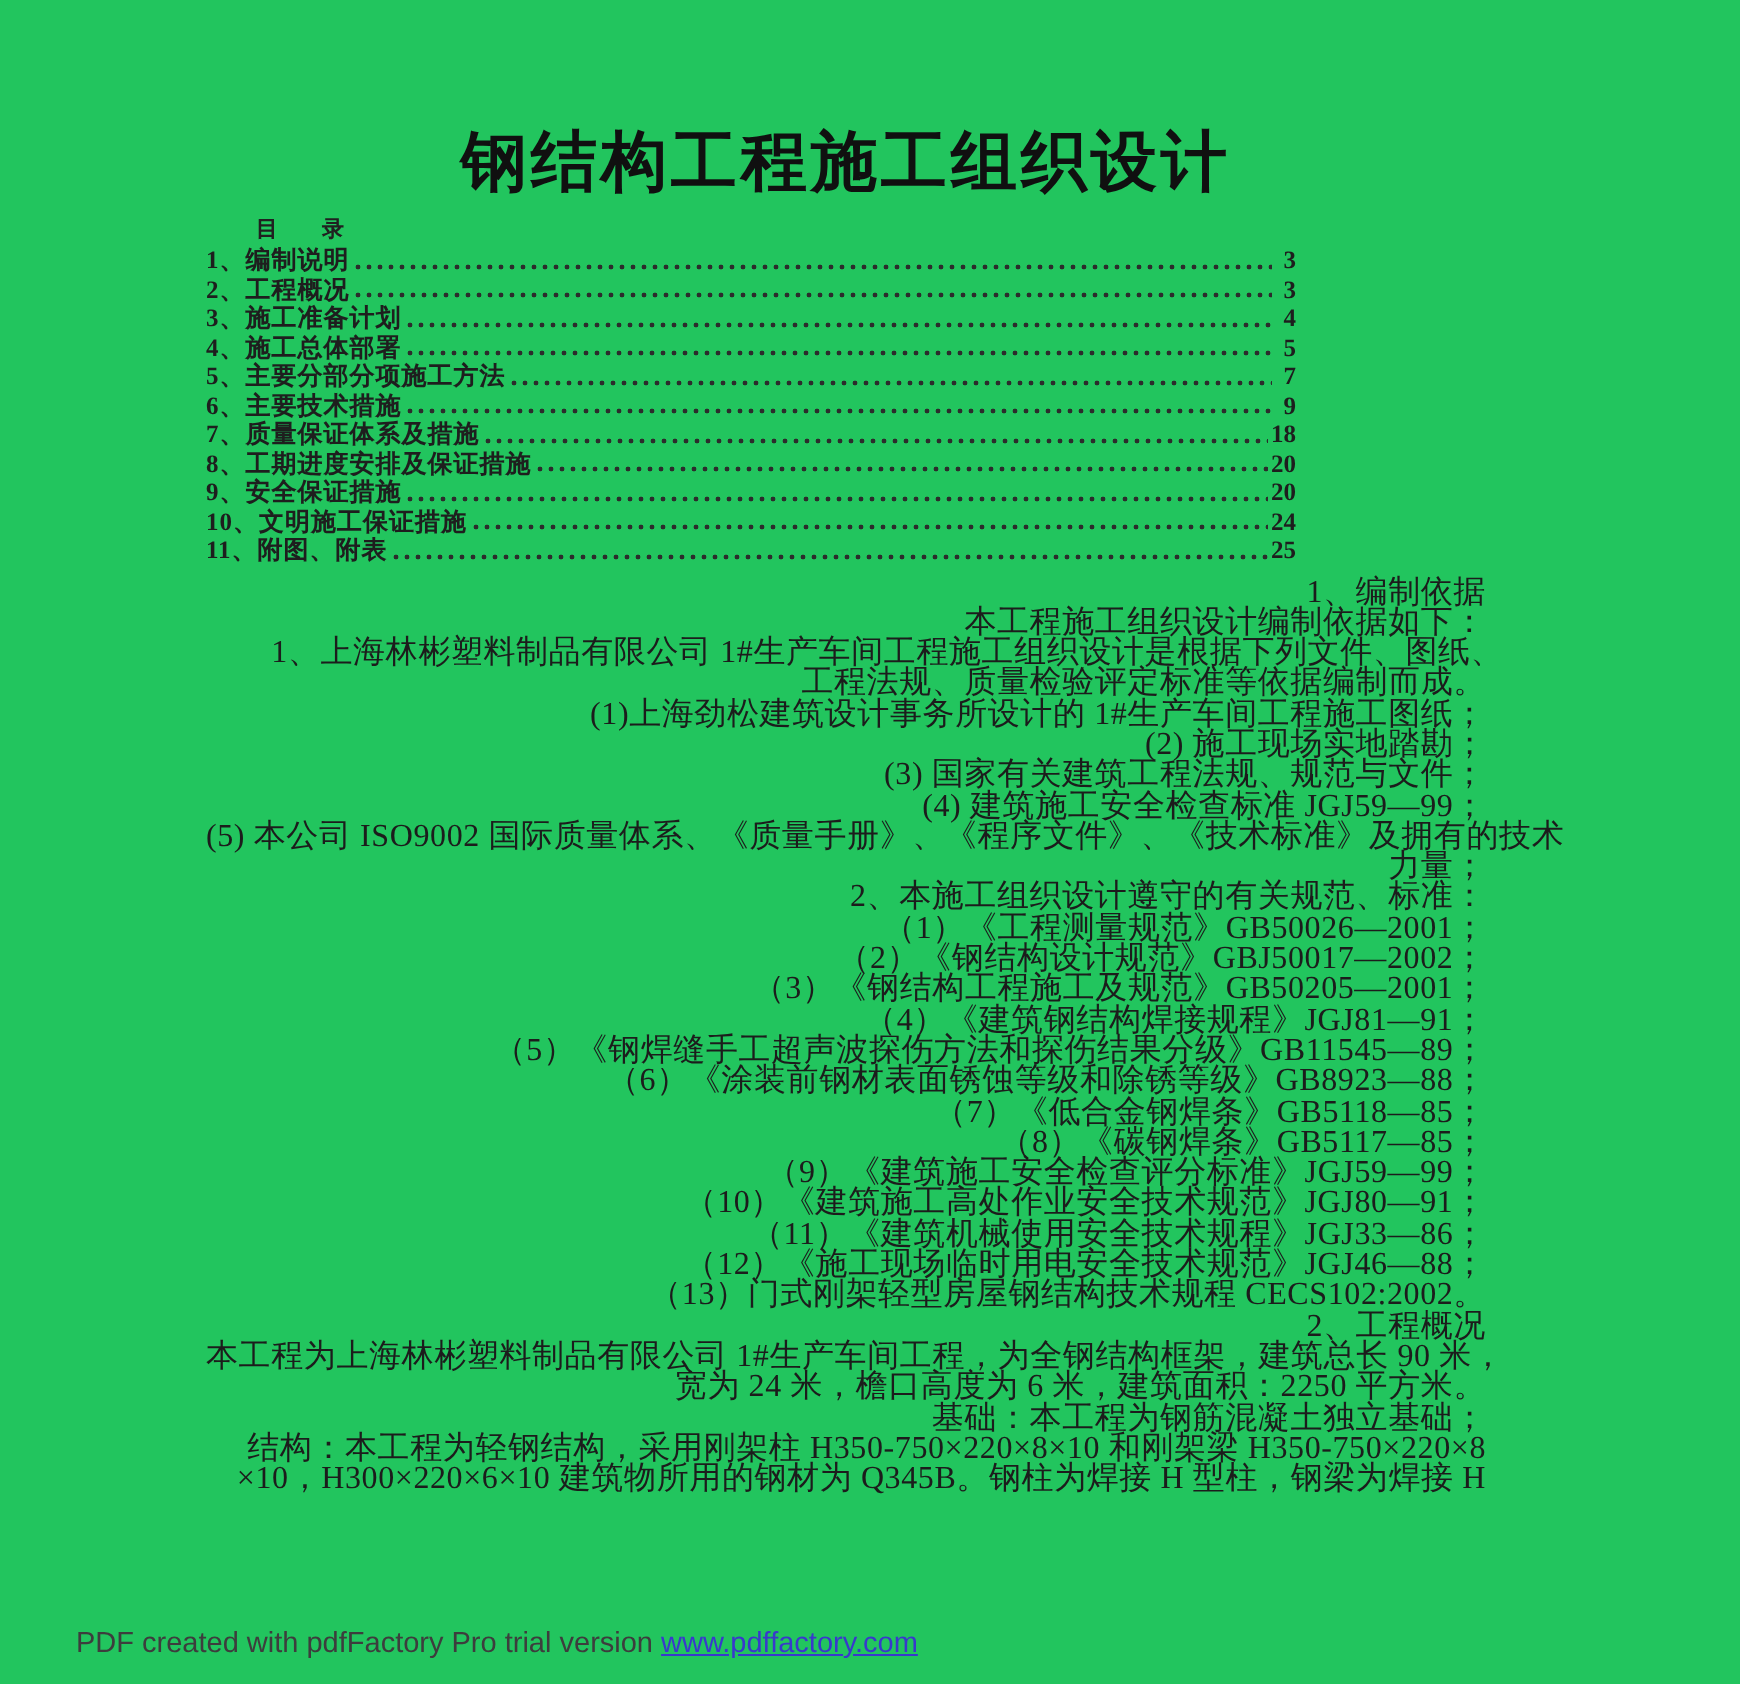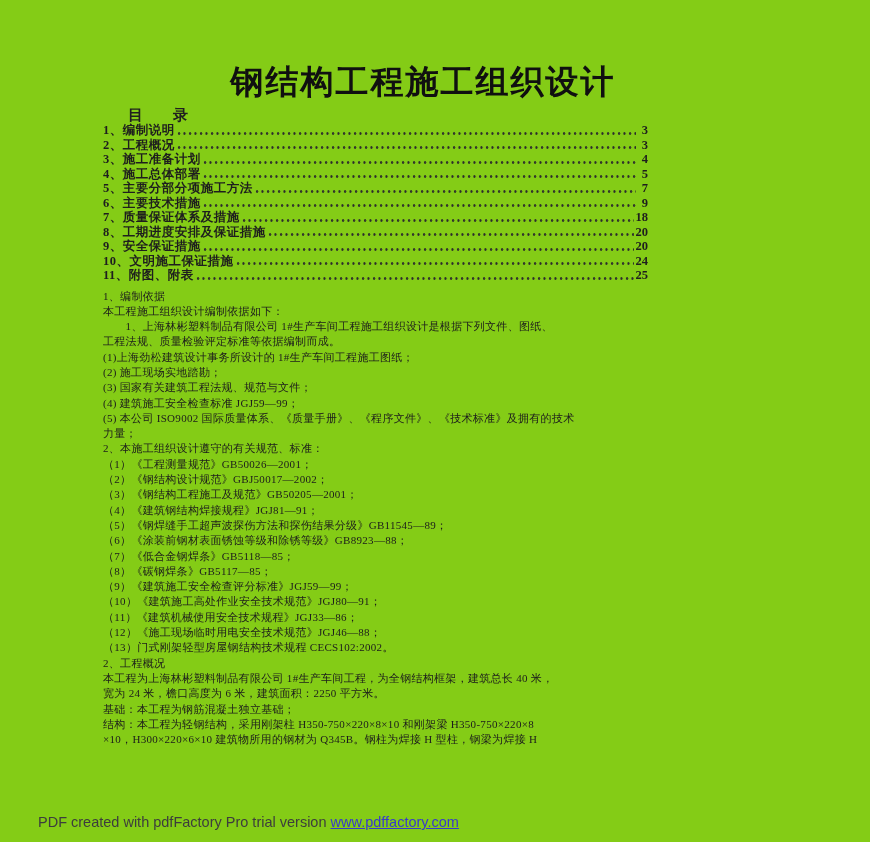--- a/index.html
+++ b/index.html
@@ -1,41 +1,41 @@
 <!DOCTYPE html>
 <html><head>
 <meta charset="utf-8">
 <style>
   html, body { margin: 0; padding: 0; background: #ffffff; }
   .page {
     position: relative;
     width: 870px;
     height: 842px;
-    background: #84cc16;
+    background: #22c55e;
     overflow: hidden;
     font-family: "Liberation Serif", serif;
   }
   .doc {
     position: absolute;
     left: 103px;
     top: 62px;
     width: 640px;
   }
   .title {
     margin: 0 0 6px 0;
     font-size: 33px;
     line-height: 40px;
     font-weight: bold;
     text-align: center;
     letter-spacing: 2px;
     color: #101010;
     white-space: nowrap;
   }
   .toc-heading {
-    font-size: 15px;
+    font-size: 11px;
     line-height: 15px;
     font-weight: bold;
     color: #202020;
     margin-left: 25px;
   }
   .toc {
     width: 545px;            
   }
   .toc-row {
     display: flex;
@@ -51,24 +51,25 @@
     margin: 0 2px;
     align-self: flex-end;
     height: 11px;
     background-image: radial-gradient(circle at 2px 6.5px, #2c2c2c 1.05px, transparent 1.35px);
     background-size: 5.5px 11px;
     background-repeat: repeat-x;
   }
   .toc-page { white-space: nowrap; min-width: 10px; text-align: right; }
   .body-lines {
     margin-top: 6px;
-    font-size: 11px;
+    font-size: 16px;
     line-height: 15.3px;
     color: #1c1c1c;
     letter-spacing: 0.3px;
+    text-align: right;
   }
   .body-line {
     height: 15.3px;
     white-space: nowrap;
   }
   .footer {
     position: absolute;
     left: 38px;
     top: 813px;
     font-family: "Liberation Sans", sans-serif;
@@ -208,21 +209,21 @@
         <div class="body-line">（10）《建筑施工高处作业安全技术规范》JGJ80—91；</div>
 
         <div class="body-line">（11）《建筑机械使用安全技术规程》JGJ33—86；</div>
 
         <div class="body-line">（12）《施工现场临时用电安全技术规范》JGJ46—88；</div>
 
         <div class="body-line">（13）门式刚架轻型房屋钢结构技术规程 CECS102:2002。</div>
 
         <div class="body-line">2、工程概况</div>
 
-        <div class="body-line">本工程为上海林彬塑料制品有限公司 1#生产车间工程，为全钢结构框架，建筑总长 40 米，</div>
+        <div class="body-line">本工程为上海林彬塑料制品有限公司 1#生产车间工程，为全钢结构框架，建筑总长 90 米，</div>
 
         <div class="body-line">宽为 24 米，檐口高度为 6 米，建筑面积：2250 平方米。</div>
 
         <div class="body-line">基础：本工程为钢筋混凝土独立基础；</div>
 
         <div class="body-line">结构：本工程为轻钢结构，采用刚架柱 H350-750×220×8×10 和刚架梁 H350-750×220×8</div>
 
         <div class="body-line">×10，H300×220×6×10 建筑物所用的钢材为 Q345B。钢柱为焊接 H 型柱，钢梁为焊接 H</div>
       </div>
 

